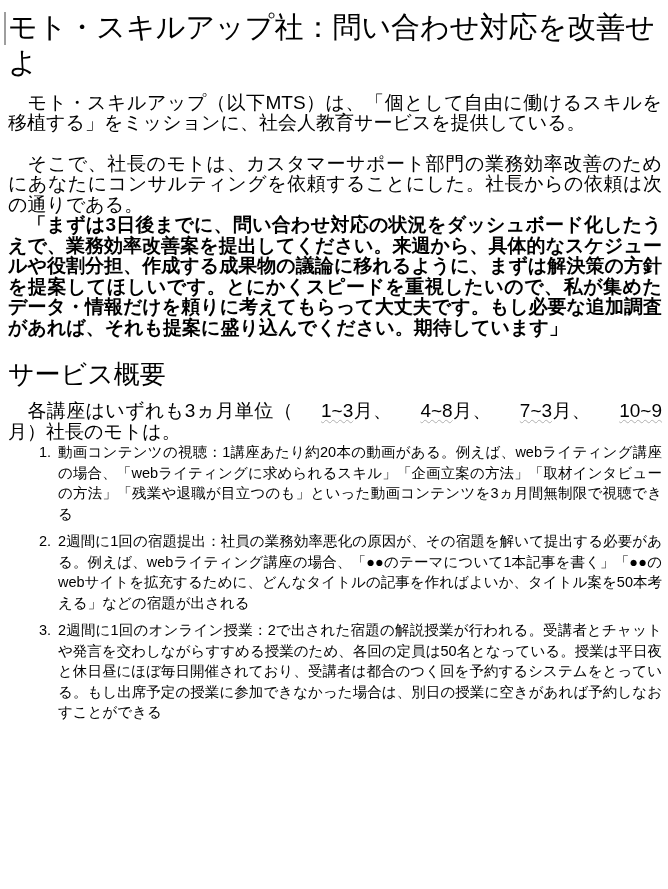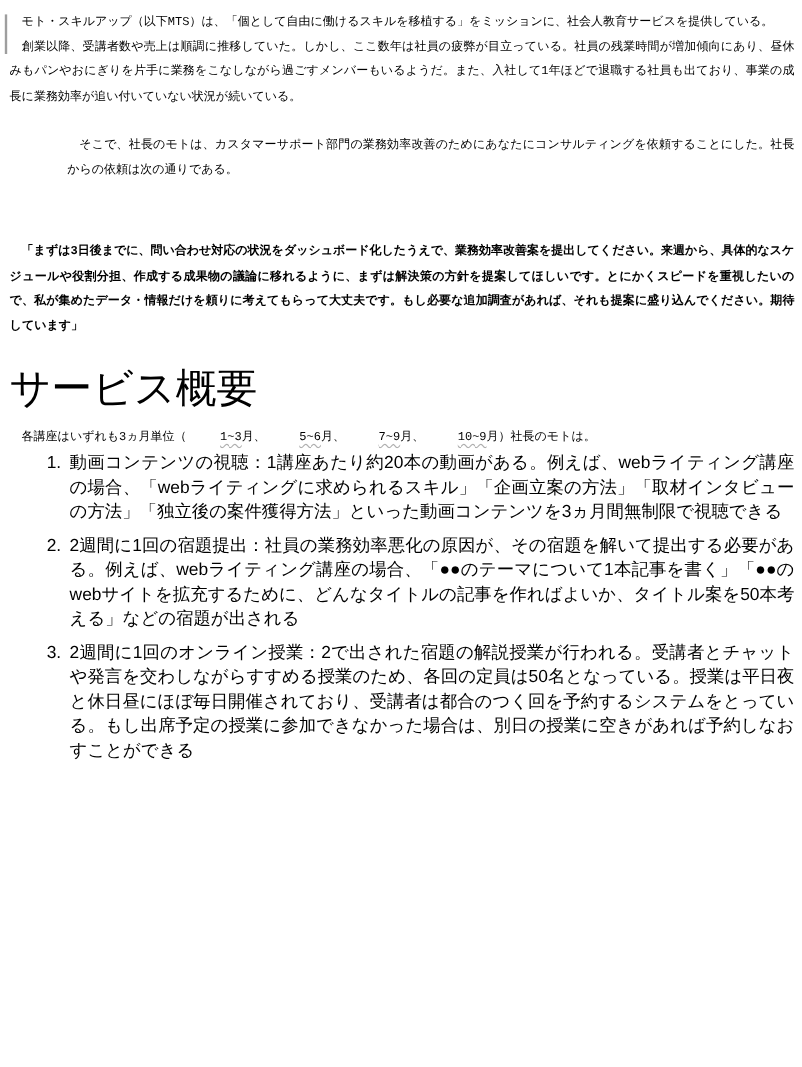--- a/index.html
+++ b/index.html
@@ -29,36 +29,33 @@
     background: #9e9e9e;
   }
   h1.page-title {
     font-size: 29px;
     font-weight: 400;
     line-height: 1.2;
     margin: 0 0 13px 0;
     letter-spacing: 0px;
   }
   p.para {
-    font-size: 10px;
+    font-size: 19px;
     line-height: 20.5px;
     margin: 0;
     text-align: justify;
-    font-family: Liberation Mono, monospace;
   }
   p.para.gap-above {
     margin-top: 20px;
-    margin-left: 48px;
   }
   p.para.bold {
     font-weight: 700;
-    margin-top: 48px;
   }
   h2.section-heading {
-    font-size: 34px;
+    font-size: 26px;
     font-weight: 400;
     line-height: 1.2;
     margin: 21px 0 11px 0;
   }
   .wavy {
     text-decoration: underline;
     text-decoration-style: wavy;
     text-decoration-color: #b0b0b0;
     text-decoration-thickness: 1px;
     text-underline-offset: 2px;
@@ -76,31 +73,31 @@
     text-align: justify;
   }
 </style>
 </head>
 <body>
 
 <div class="doc">
 
   <div class="text-cursor"></div>
 
+  <h1 class="page-title">モト・スキルアップ社：問い合わせ対応を改善せよ</h1>
 
   <p class="para">　モト・スキルアップ（以下MTS）は、「個として自由に働けるスキルを移植する」をミッションに、社会人教育サービスを提供している。</p>
-  <p class="para">　創業以降、受講者数や売上は順調に推移していた。しかし、ここ数年は社員の疲弊が目立っている。社員の残業時間が増加傾向にあり、昼休みもパンやおにぎりを片手に業務をこなしながら過ごすメンバーもいるようだ。また、入社して1年ほどで退職する社員も出ており、事業の成長に業務効率が追い付いていない状況が続いている。</p>
   <p class="para gap-above">　そこで、社長のモトは、カスタマーサポート部門の業務効率改善のためにあなたにコンサルティングを依頼することにした。社長からの依頼は次の通りである。</p>
   <p class="para bold">　「まずは3日後までに、問い合わせ対応の状況をダッシュボード化したうえで、業務効率改善案を提出してください。来週から、具体的なスケジュールや役割分担、作成する成果物の議論に移れるように、まずは解決策の方針を提案してほしいです。とにかくスピードを重視したいので、私が集めたデータ・情報だけを頼りに考えてもらって大丈夫です。もし必要な追加調査があれば、それも提案に盛り込んでください。期待しています」</p>
 
   <h2 class="section-heading">サービス概要</h2>
 
-  <p class="para"><span>　各講座はいずれも3ヵ月単位（</span><span class="wavy">1~3</span><span>月、</span><span class="wavy">5~6</span><span>月、</span><span class="wavy">7~9</span><span>月、</span><span class="wavy">10~9</span><span>月）社長のモトは。</span></p>
+  <p class="para"><span>　各講座はいずれも3ヵ月単位（</span><span class="wavy">1~3</span><span>月、</span><span class="wavy">4~8</span><span>月、</span><span class="wavy">7~3</span><span>月、</span><span class="wavy">10~9</span><span>月）社長のモトは。</span></p>
 
 
   <ol class="service-list">
-    <li>動画コンテンツの視聴：1講座あたり約20本の動画がある。例えば、webライティング講座の場合、「webライティングに求められるスキル」「企画立案の方法」「取材インタビューの方法」「独立後の案件獲得方法」といった動画コンテンツを3ヵ月間無制限で視聴できる</li>
+    <li>動画コンテンツの視聴：1講座あたり約20本の動画がある。例えば、webライティング講座の場合、「webライティングに求められるスキル」「企画立案の方法」「取材インタビューの方法」「残業や退職が目立つのも」といった動画コンテンツを3ヵ月間無制限で視聴できる</li>
     <li>2週間に1回の宿題提出：社員の業務効率悪化の原因が、その宿題を解いて提出する必要がある。例えば、webライティング講座の場合、「●●のテーマについて1本記事を書く」「●●のwebサイトを拡充するために、どんなタイトルの記事を作ればよいか、タイトル案を50本考える」などの宿題が出される</li>
     <li>2週間に1回のオンライン授業：2で出された宿題の解説授業が行われる。受講者とチャットや発言を交わしながらすすめる授業のため、各回の定員は50名となっている。授業は平日夜と休日昼にほぼ毎日開催されており、受講者は都合のつく回を予約するシステムをとっている。もし出席予定の授業に参加できなかった場合は、別日の授業に空きがあれば予約しなおすことができる</li>
 
   </ol>
 
 </div>
 
 </body></html>

